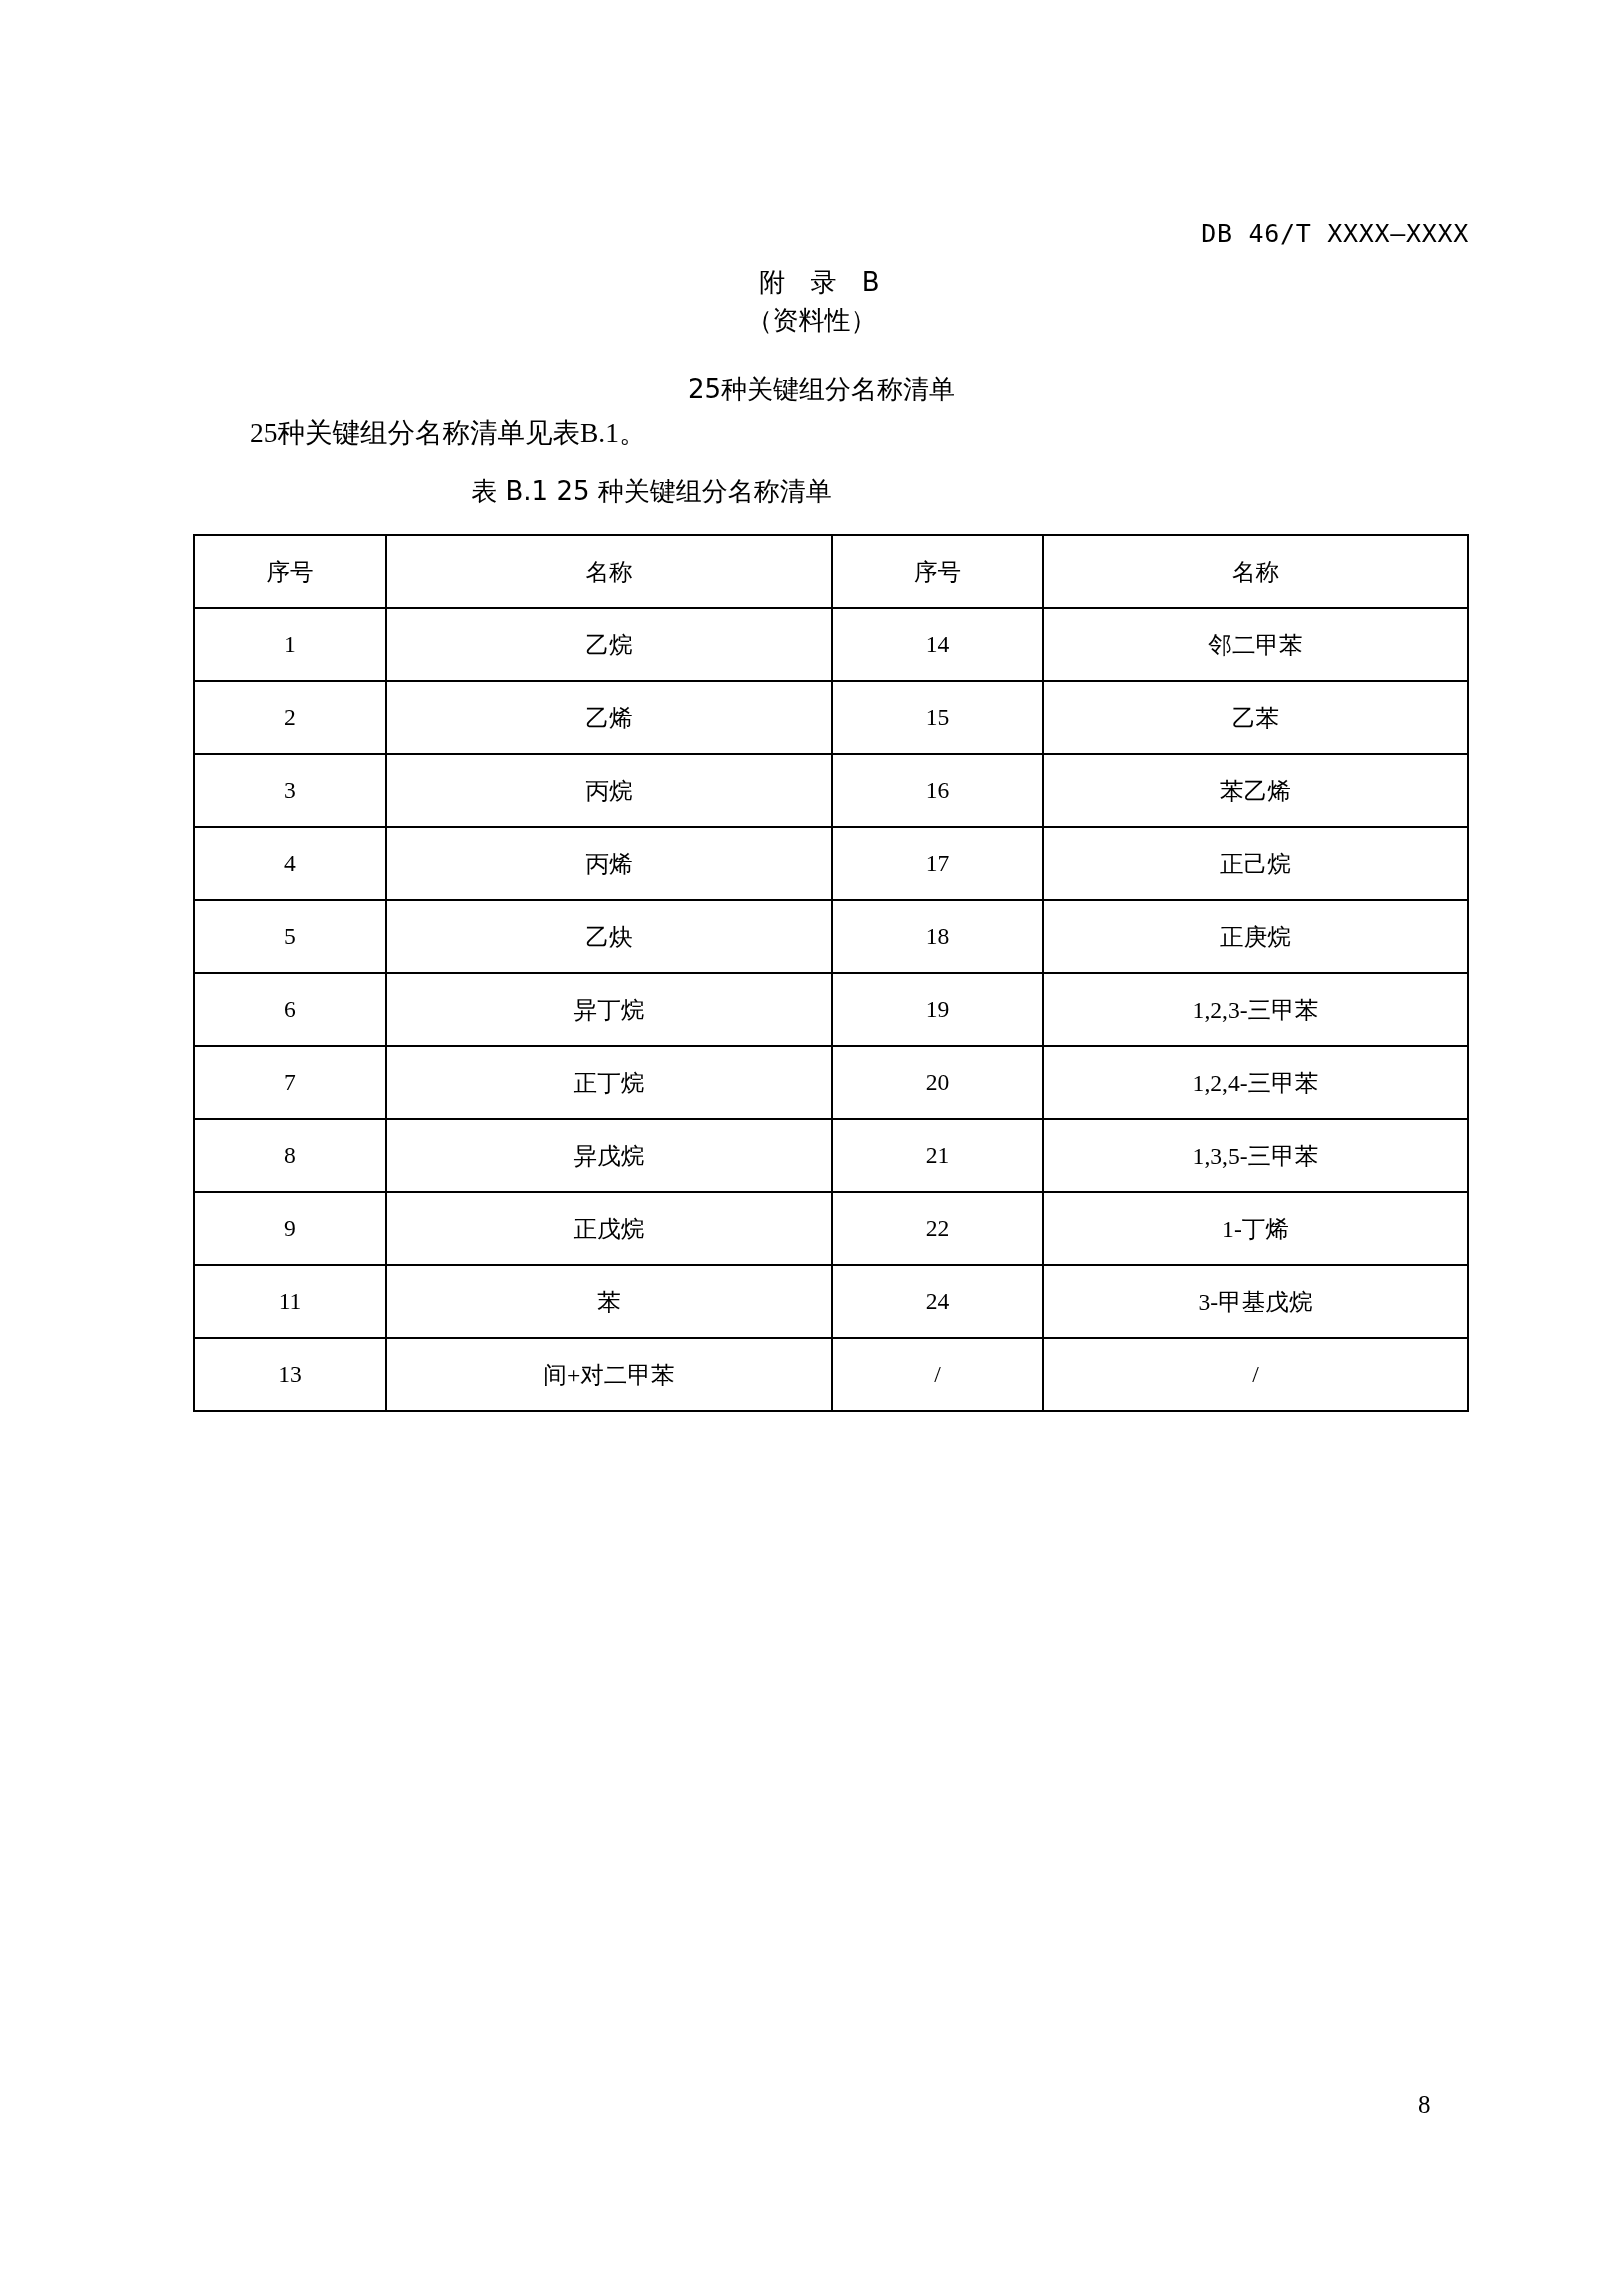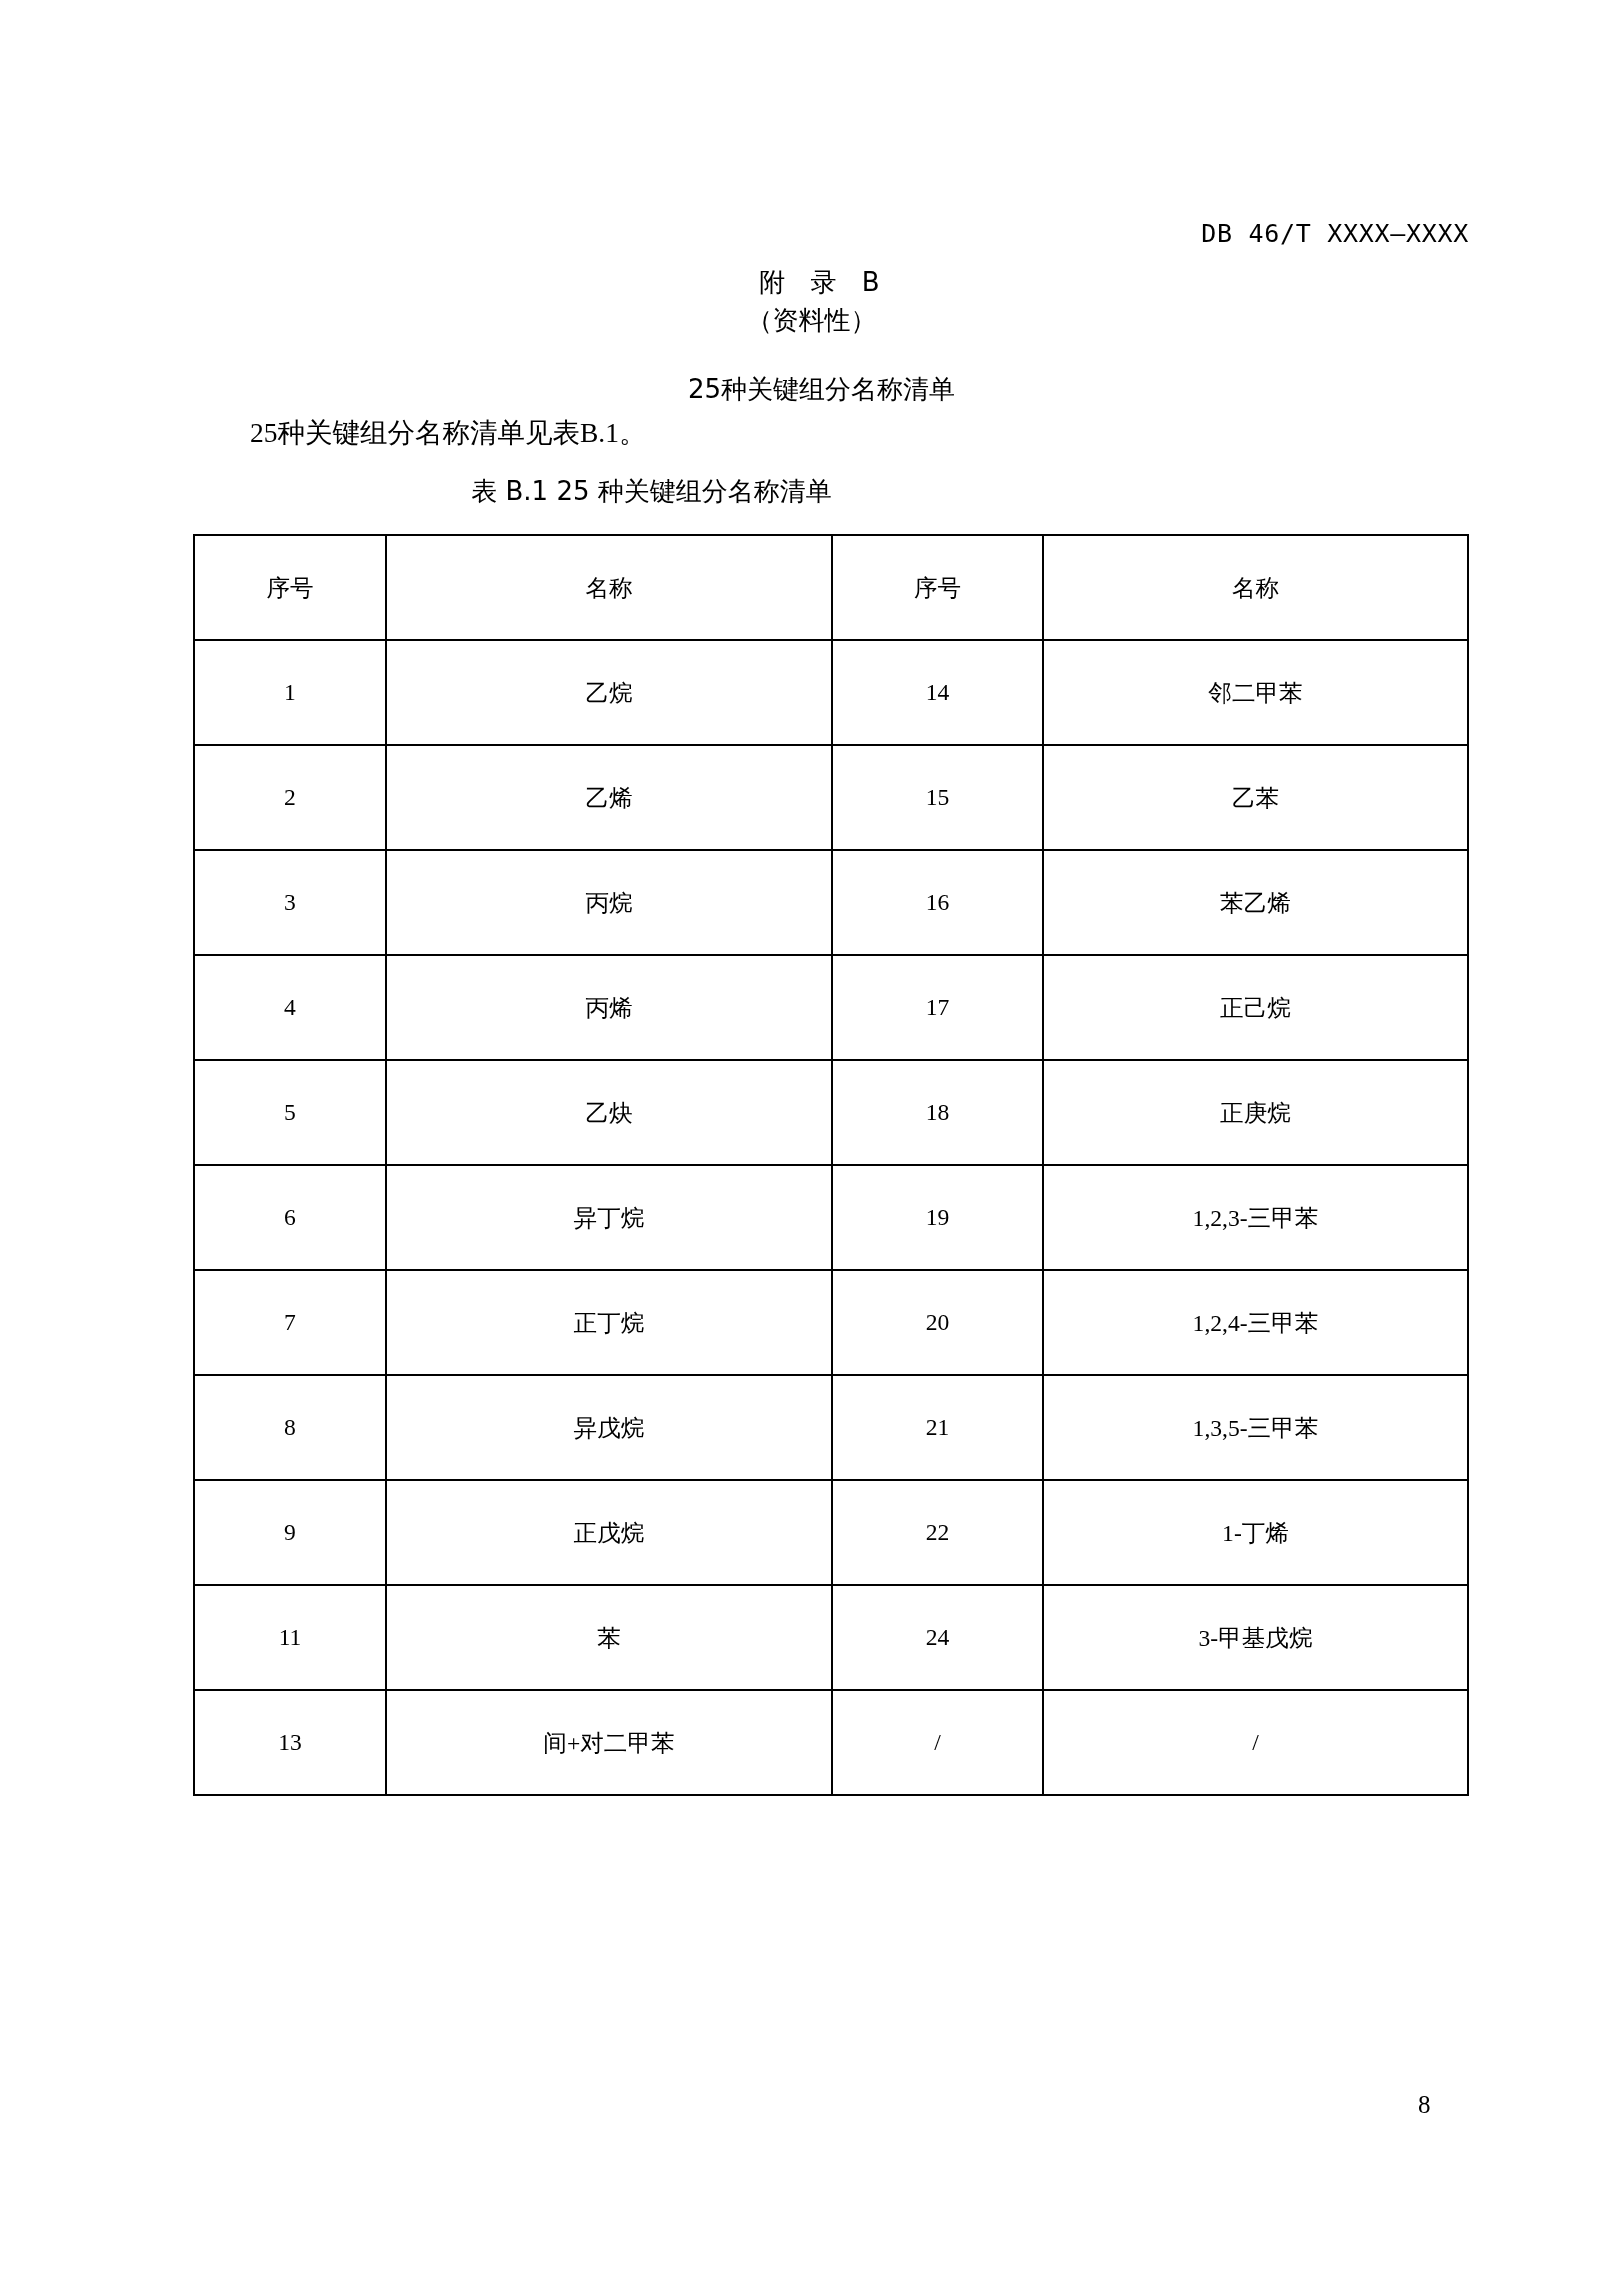--- a/index.html
+++ b/index.html
@@ -29,21 +29,21 @@
     position: absolute; top: 474px; left: 0; width: 1303px; text-align: center;
     font-family: "DejaVu Sans", sans-serif; font-size: 26px;
   }
   table.components {
     position: absolute; top: 534px; left: 193px;
     width: 1273px; border-collapse: collapse;
     font-family: "Liberation Serif", "DejaVu Serif", serif; font-size: 23.6px;
     table-layout: fixed;
   }
   table.components td, table.components th {
-    border: 2.6px solid #000; height: 71px; padding: 16px;
+    border: 2.6px solid #000; height: 71px; padding: 0;
     text-align: center; vertical-align: middle; font-weight: normal;
   }
   col.c1 { width: 192px; }
   col.c2 { width: 446px; }
   col.c3 { width: 211px; }
   col.c4 { width: 425px; }
   .page-number {
     position: absolute; top: 2091px; left: 1418px;
     font-family: "Liberation Serif", "DejaVu Serif", serif; font-size: 25px;
   }

